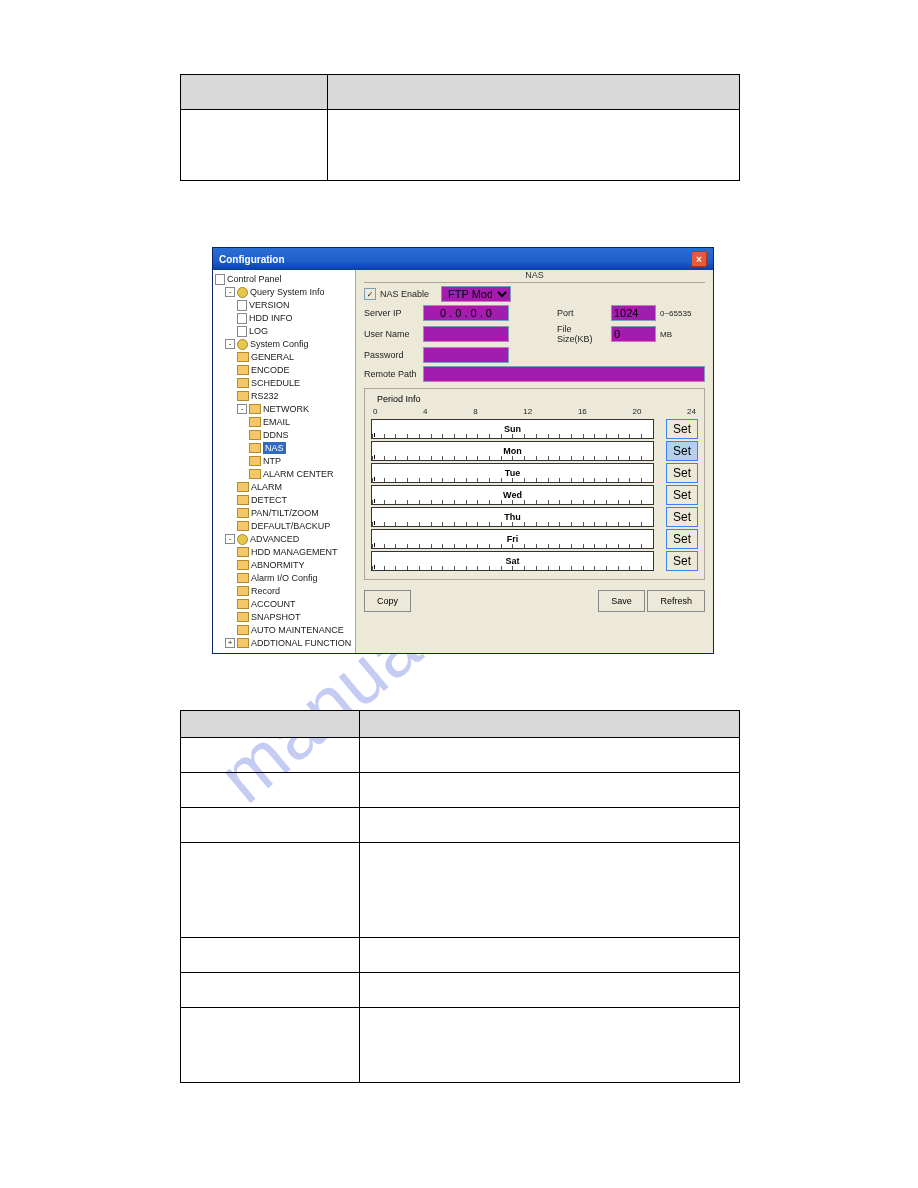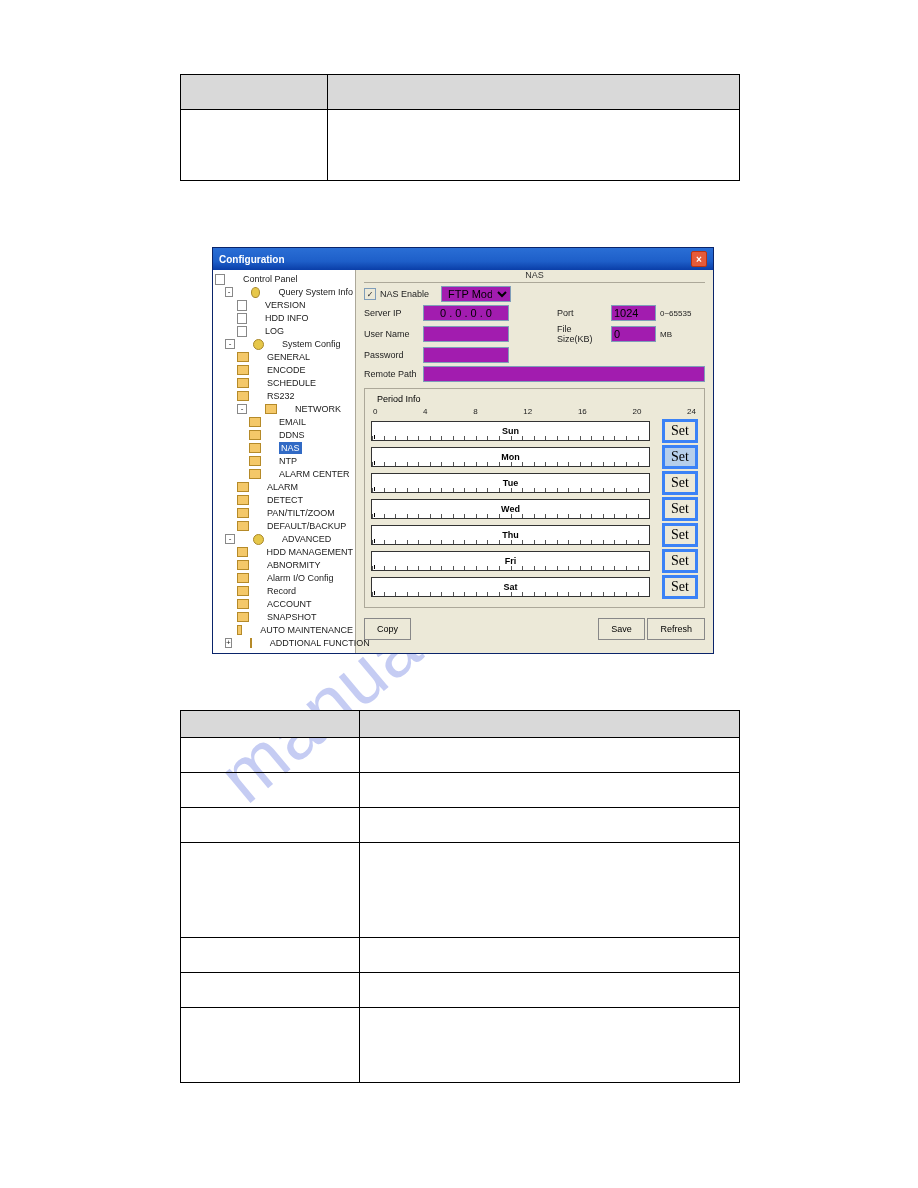--- a/index.html
+++ b/index.html
@@ -11,21 +11,21 @@
   .tbl th { background:#d9d9d9; font-weight:normal; }
 
   
   .win { position:absolute; left:212px; top:247px; width:500px; border:1px solid #0a246a; background:#ece9d8; font-size:10px; }
   .titlebar { height:18px; background:linear-gradient(to bottom,#2a6ed5,#1e5fc9 60%,#0a3ea8); color:#fff; font-weight:bold; padding:2px 6px; display:flex; align-items:center; justify-content:space-between; }
   .close-x { width:14px; height:14px; background:#e55b3a; color:#fff; display:flex; align-items:center; justify-content:center; font-size:10px; border:1px solid #b83414; border-radius:2px; }
   .win-body { display:flex; }
 
   
   .tree { width:138px; border-right:1px solid #aca899; background:#fff; padding:3px 2px; line-height:12px; font-size:9px; color:#1a1a1a; }
-  .tree .node { display:flex; align-items:center; gap:18px; padding:0 0 1px 0; white-space:nowrap; }
+  .tree .node { display:flex; align-items:center; gap:2px; padding:0 0 1px 0; white-space:nowrap; }
   .tree .lvl1 { padding-left:10px; }
   .tree .lvl2 { padding-left:22px; }
   .tree .lvl3 { padding-left:34px; }
   .fld { width:10px; height:8px; background:#f4c869; border:1px solid #b58a29; display:inline-block; }
   .pg  { width:8px; height:9px; background:#fff; border:1px solid #888; display:inline-block; }
   .gear{ width:9px; height:9px; border-radius:50%; background:#e6c74a; border:1px solid #a8872a; display:inline-block; }
   .box { width:8px; height:8px; border:1px solid #888; display:inline-flex; align-items:center; justify-content:center; font-size:8px; line-height:8px; background:#fff;}
   .sel { background:#316ac5; color:#fff; padding:0 2px; }
 
   
@@ -44,21 +44,21 @@
   .sw.green{background:#1a8c3a;border-color:#0d5a23;}
   .sw.yellow{background:#e7b02c;border-color:#a77912;}
   .sw.red{background:#c22020;border-color:#801010;}
 
   .scale { display:flex; justify-content:space-between; font-size:8px; color:#222; padding:0 2px 1px 2px;}
   .dayrow { display:flex; align-items:center; gap:12px; margin:2px 0;}
   .daybar { flex:1; height:18px; border:1px solid #333; background:#fff; display:flex; align-items:center; justify-content:center; font-size:9px; font-weight:bold; position:relative;}
   .daybar::after{content:"";position:absolute;left:2px;right:2px;bottom:1px;height:4px;background-image:linear-gradient(to right,#000 1px,transparent 1px);background-size:100% 100%;}
   .ticks{position:absolute;left:0;right:0;bottom:0;height:4px;display:flex;}
   .ticks span{flex:1;border-left:1px solid #555;height:4px;}
-  .setbtn { width:30px; height:18px; border:3px solid #3b82f6; background:#ece9d8; font-size:14px; display:flex; align-items:center; justify-content:center;font-family:Liberation Serif, serif; }
+  .setbtn { width:30px; height:18px; border:1px solid #3b82f6; background:#ece9d8; font-size:12px; display:flex; align-items:center; justify-content:center; }
   .setbtn.hover{background:#b6cfeb;}
 
   .btnbar { display:flex; justify-content:space-between; margin-top:10px;}
   .winbtn { height:20px; border:1px solid #888; background:#ece9d8; font-size:9px; padding:0 12px; display:inline-flex; align-items:center;}
 
   
   .wm { position:absolute; left:50%; top:50%; transform:translate(-50%,-50%) rotate(-40deg); font-size:75px; color:rgba(90,110,220,0.35); font-weight:400; letter-spacing:1px; white-space:nowrap; pointer-events:none; font-family:Arial,sans-serif;}
 </style>
 </head>
 <body>

